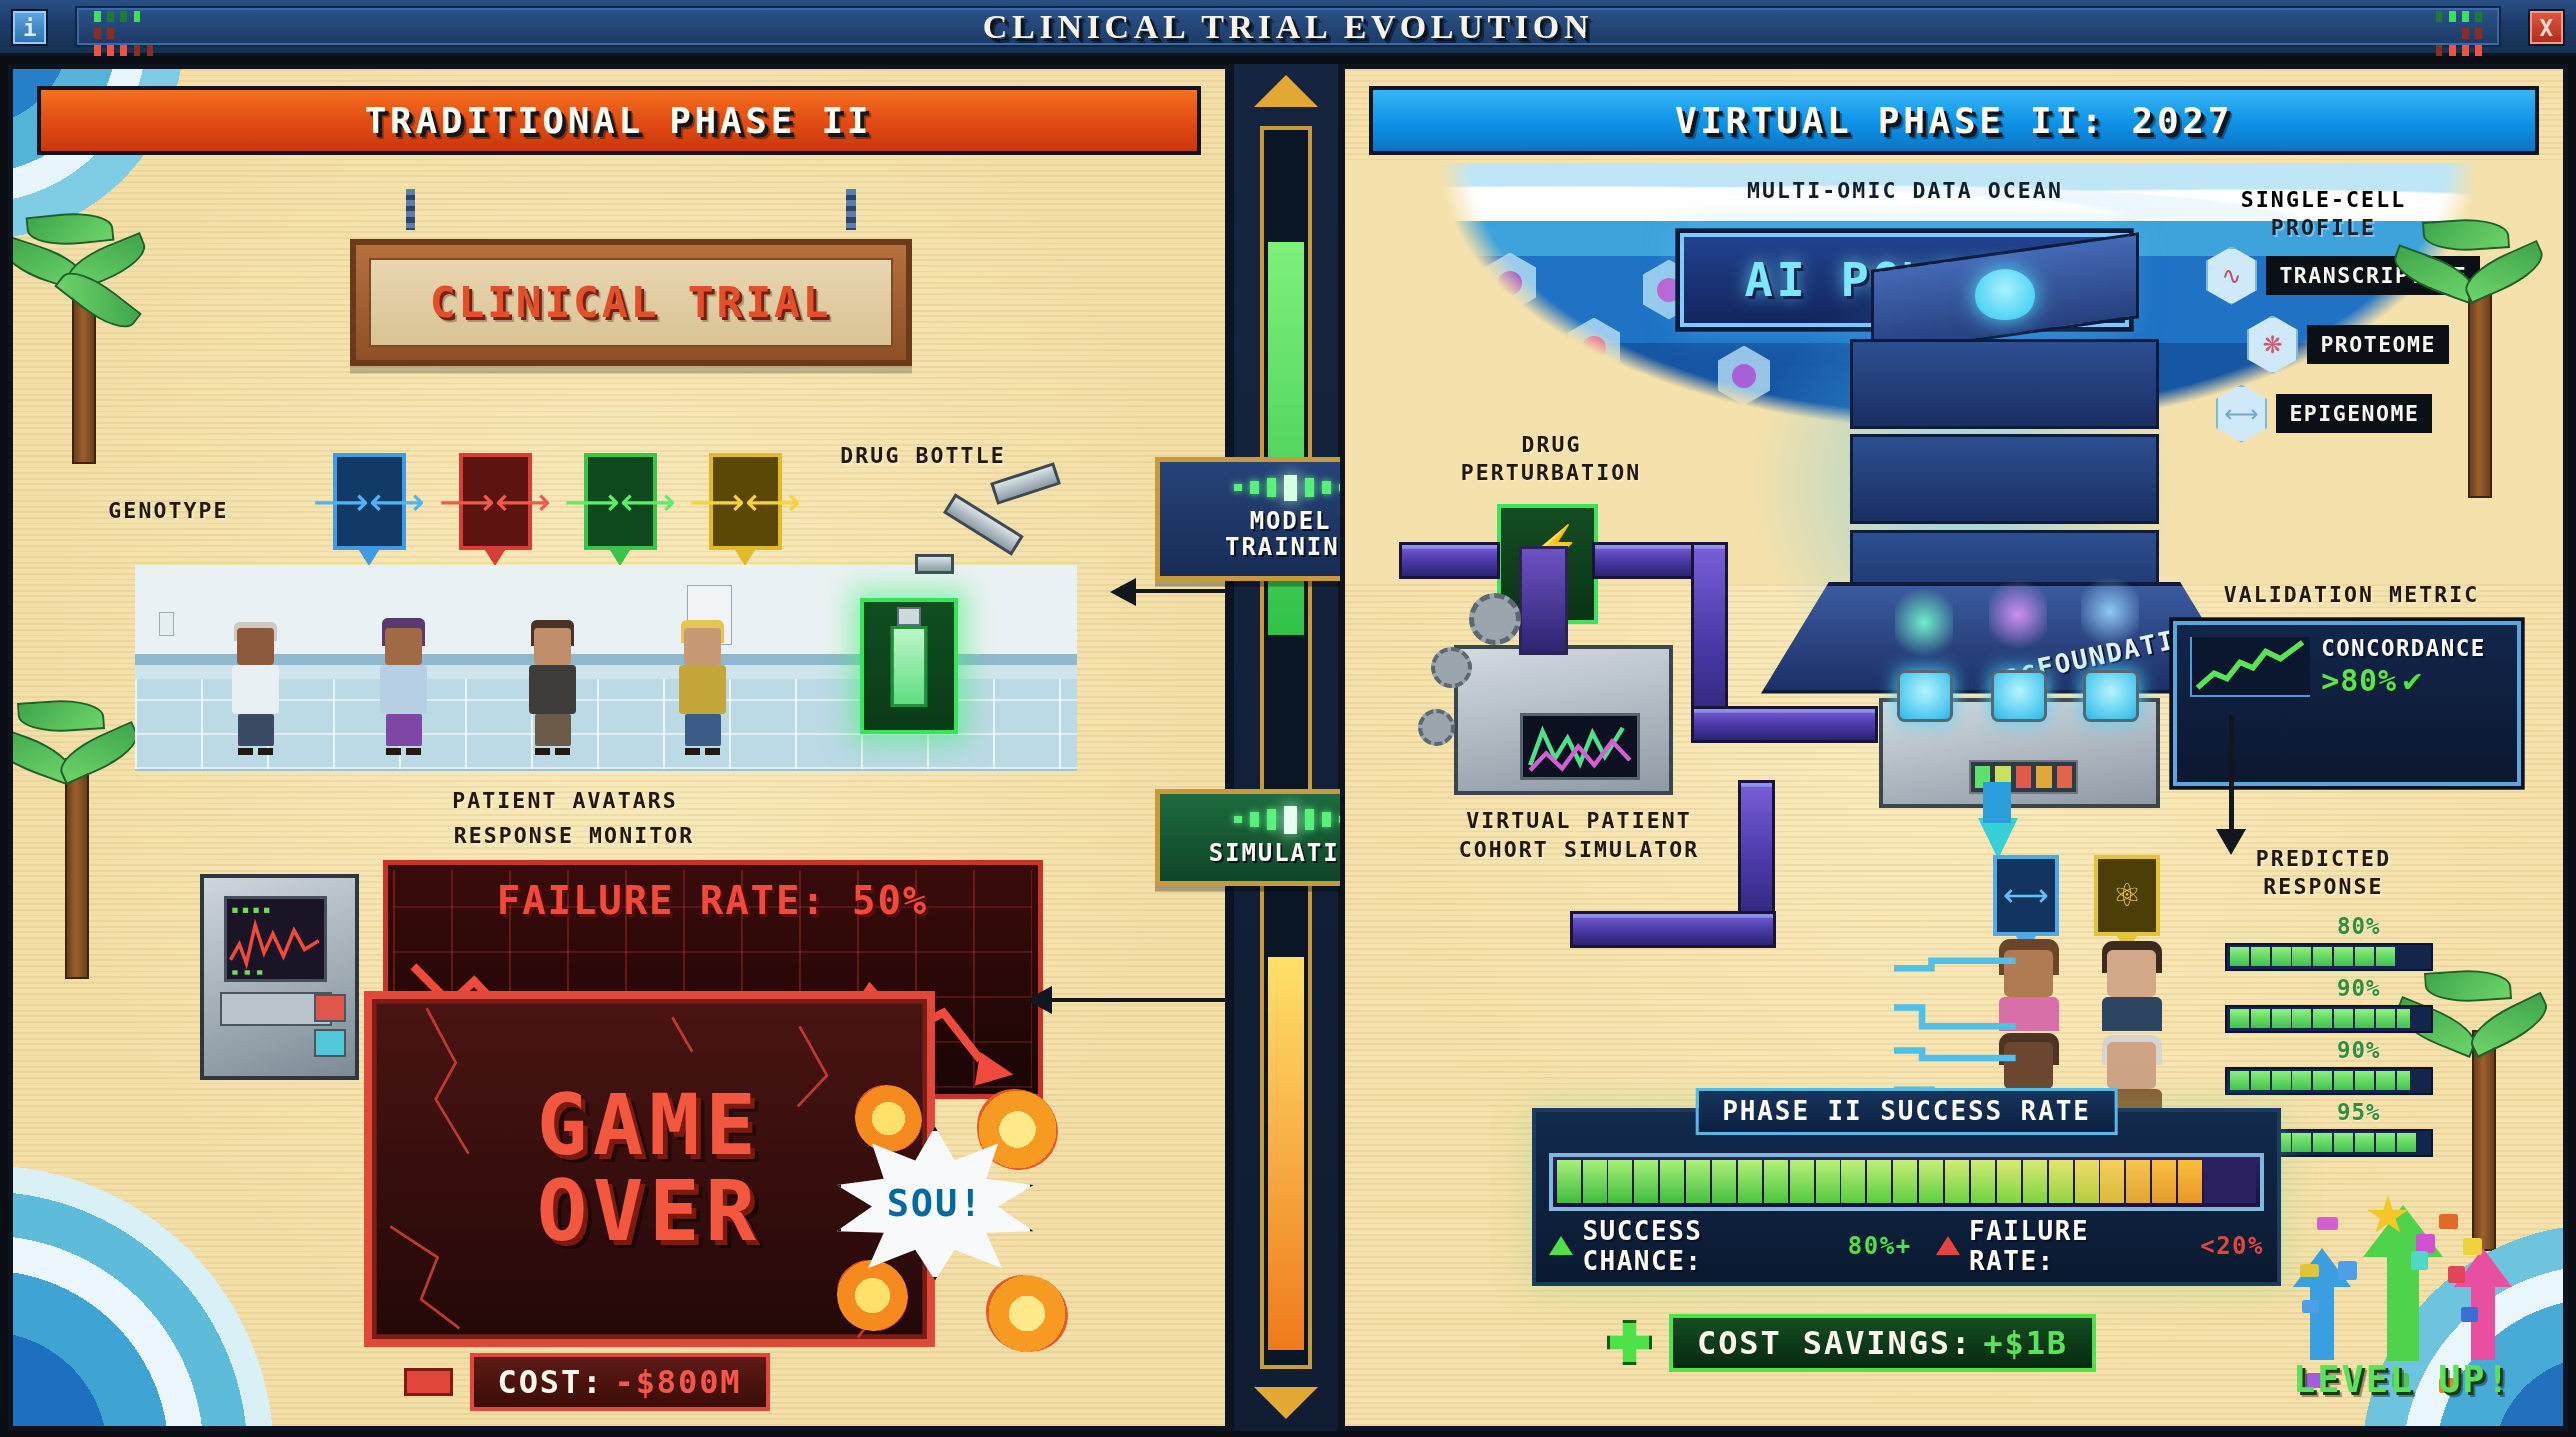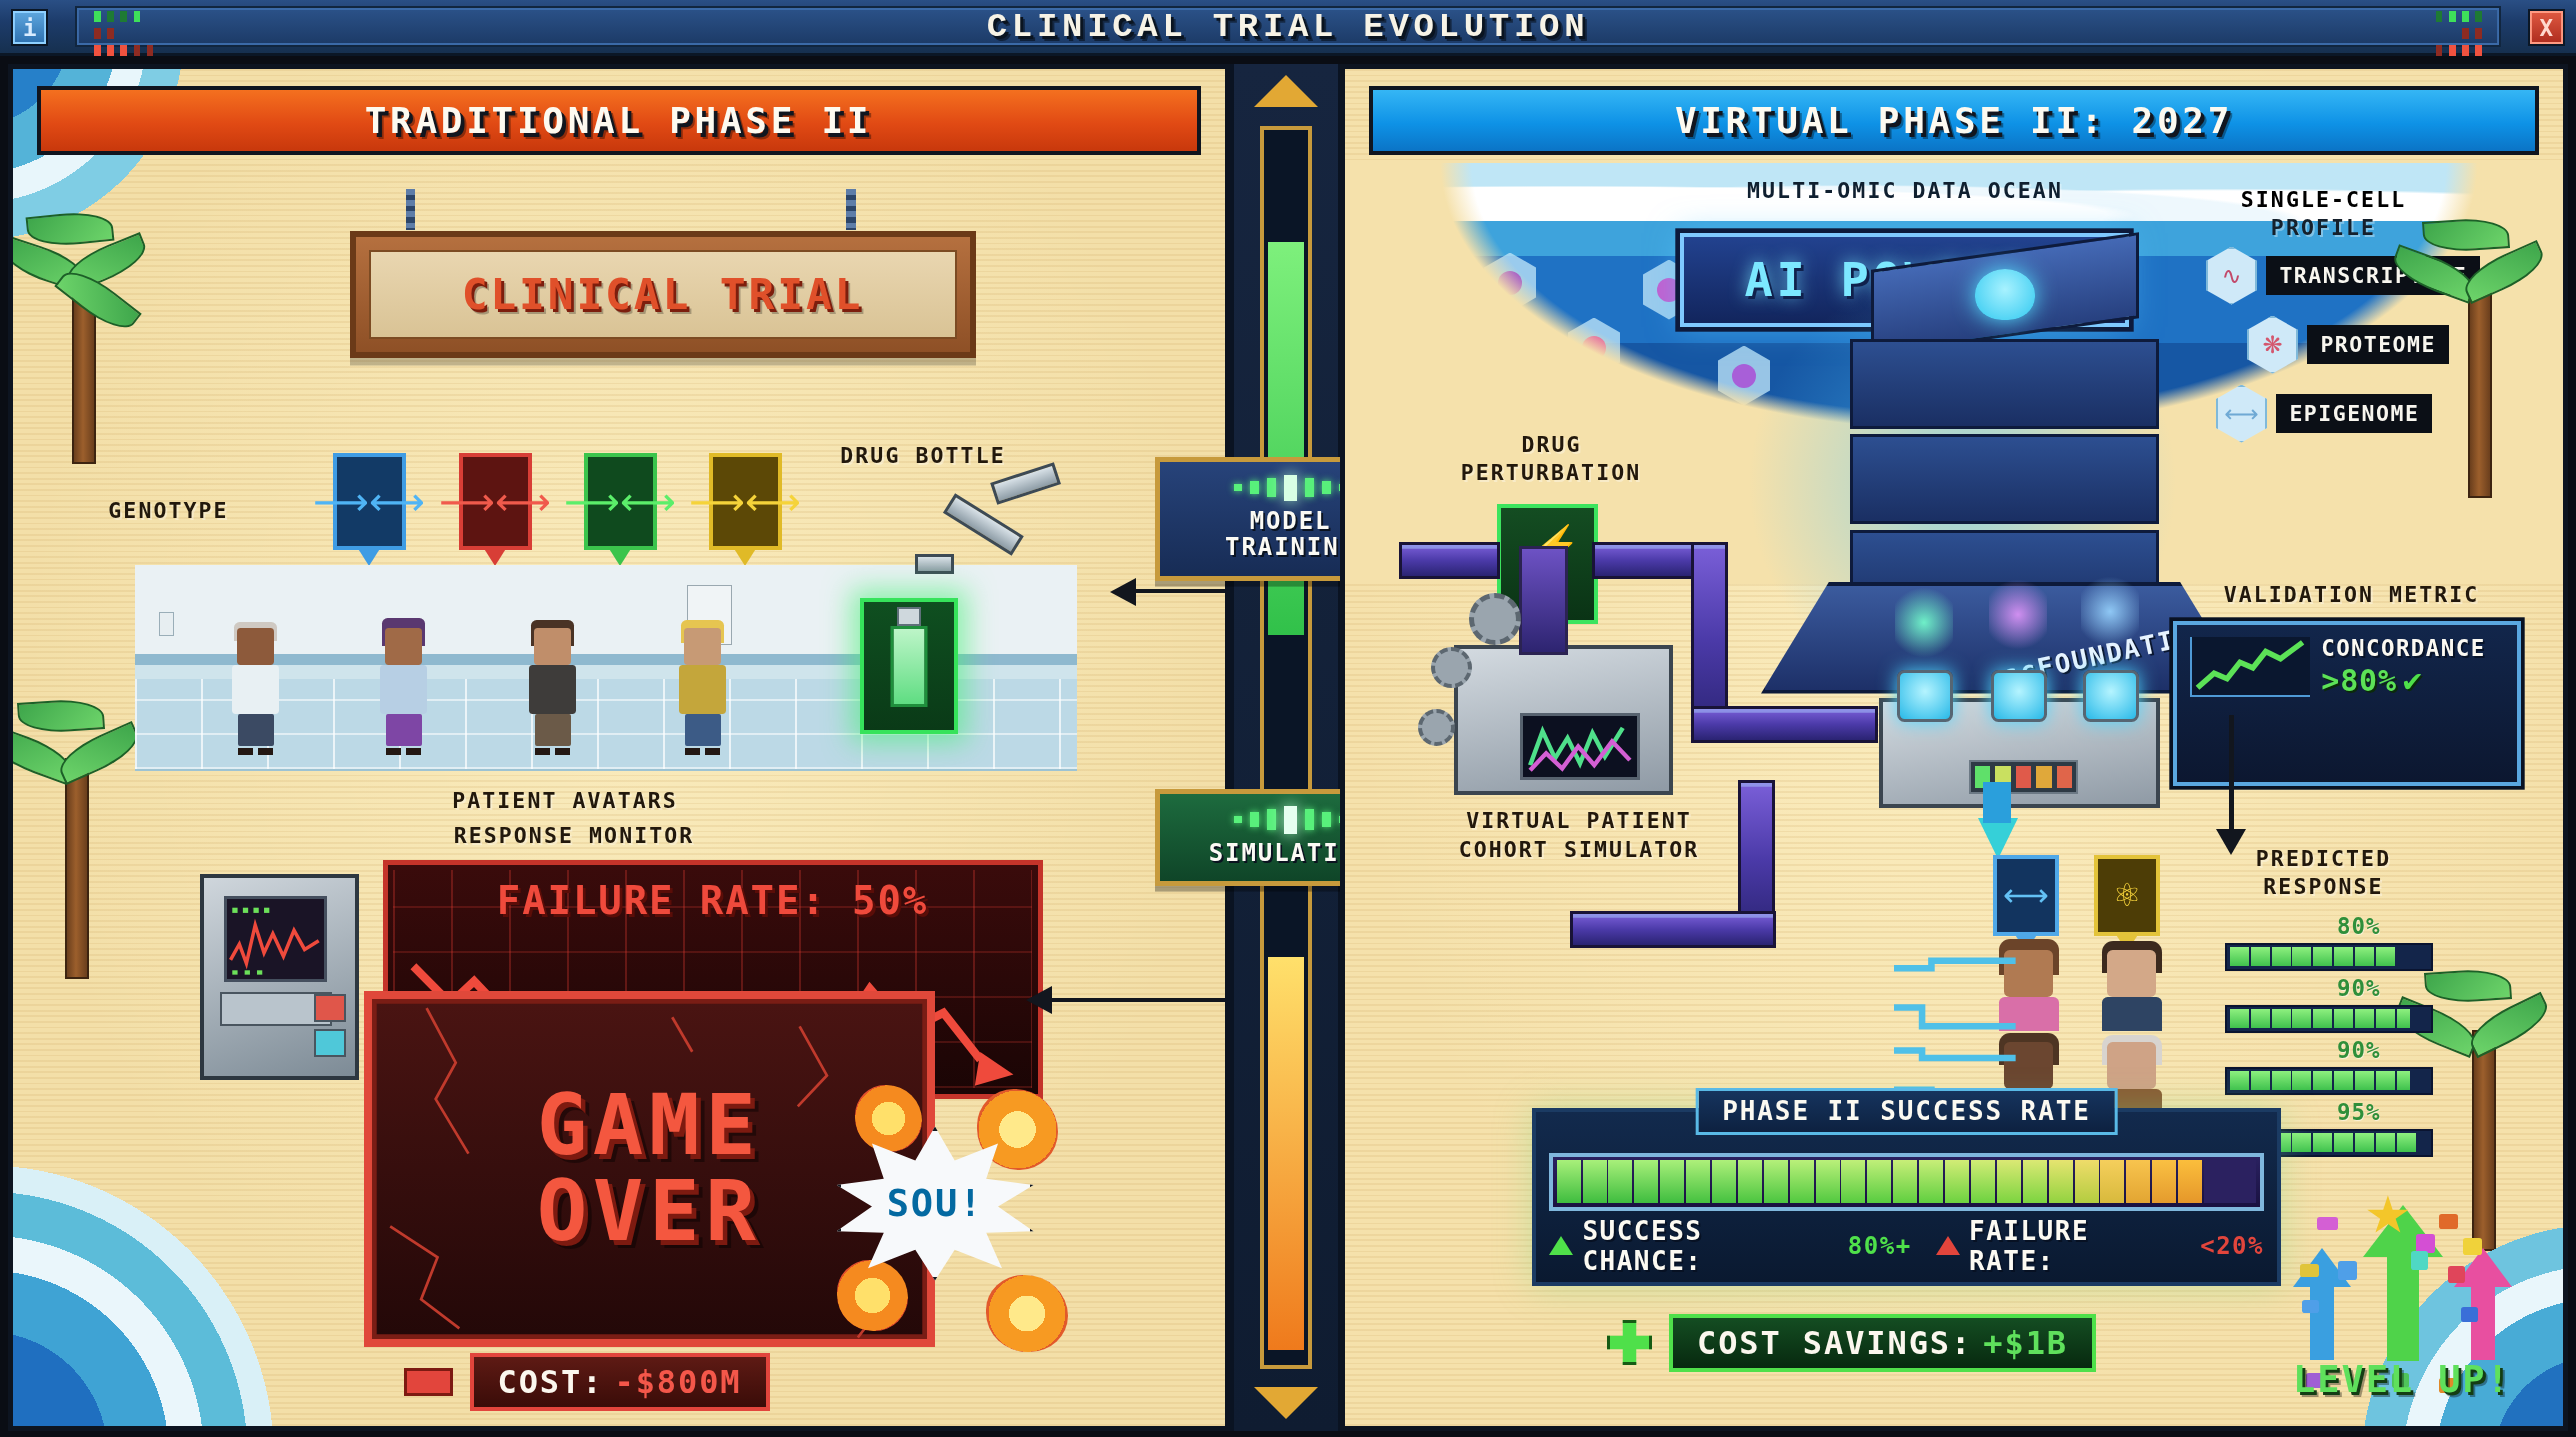--- a/index.html
+++ b/index.html
@@ -27,21 +27,21 @@
     background: linear-gradient(180deg,#2b5289 0%,#1c3a66 100%);
     border: 2.8px solid #0e2banything;
     border: 2.8px solid #11263f;
     box-shadow: inset 0 0 0 1.9px #3b6aa8;
   }
   .title-text {
     position: absolute; left: 0; right: 0; top: 50%; transform: translateY(-50%);
     text-align: center;
     color: #f7f3e6; font-size: 34px; font-weight: bold;
     letter-spacing: 4.7px;
-    font-family: Liberation Mono, monospace;
+    font-family: Liberation Serif, serif;
     text-shadow: 2.8px 2.8px 0 #0a1420, 4.7px 4.7px 0 rgba(0,0,0,.45);
   }
   .win-btn {
     position: absolute; top: 9.4px; width: 37px; height: 37px;
     border: 2.8px solid #0b1726; display: flex; align-items: center; justify-content: center;
     font-size: 22.5px; font-weight: bold; color: #d8ecff;
     font-family: "DejaVu Sans Mono", monospace;
   }
   .win-btn.info { left: 11.2px; background: linear-gradient(180deg,#5fa8e0,#2c6fae); box-shadow: inset 0 0 0 1.9px #8ed0ff; }
   .win-btn.close { right: 11.2px; background: linear-gradient(180deg,#e05a42,#ad2b1d); box-shadow: inset 0 0 0 1.9px #ff9a82; color:#ffd9ce; }
@@ -126,21 +126,21 @@
     position:absolute; color:#22180c; font-size:21.5px; font-weight:bold; letter-spacing:2.1px;
     font-family:"DejaVu Sans Mono", monospace; text-align:center; line-height:1.18;
     text-shadow: 1.9px 1.9px 0 rgba(255,255,255,.35);
   }
 
   
   .sign-wrap { position:absolute; left:337px; top:120px; width:562px; }
   .chain { position:absolute; top:0; width:9.4px; height:41px;
     background: repeating-linear-gradient(180deg,#5e7da8 0 5.6px,#2c4569 5.6px 11.2px); }
   .sign {
-    position:absolute; top:42px; left:0; width:626px; height:127px;
+    position:absolute; top:50px; left:0; width:562px; height:127px;
     background: linear-gradient(180deg,#b5703f,#8e5026);
     border:6.6px solid #6b3a18; display:flex; align-items:center; justify-content:center;
     box-shadow: 0 7.5px 0 rgba(0,0,0,.22);
   }
   .sign-inner {
     position:absolute; inset:13px;
     background: linear-gradient(180deg,#e9d6b0,#d9c395);
     border:2.8px solid #7c4b23;
     display:flex; align-items:center; justify-content:center;
   }

